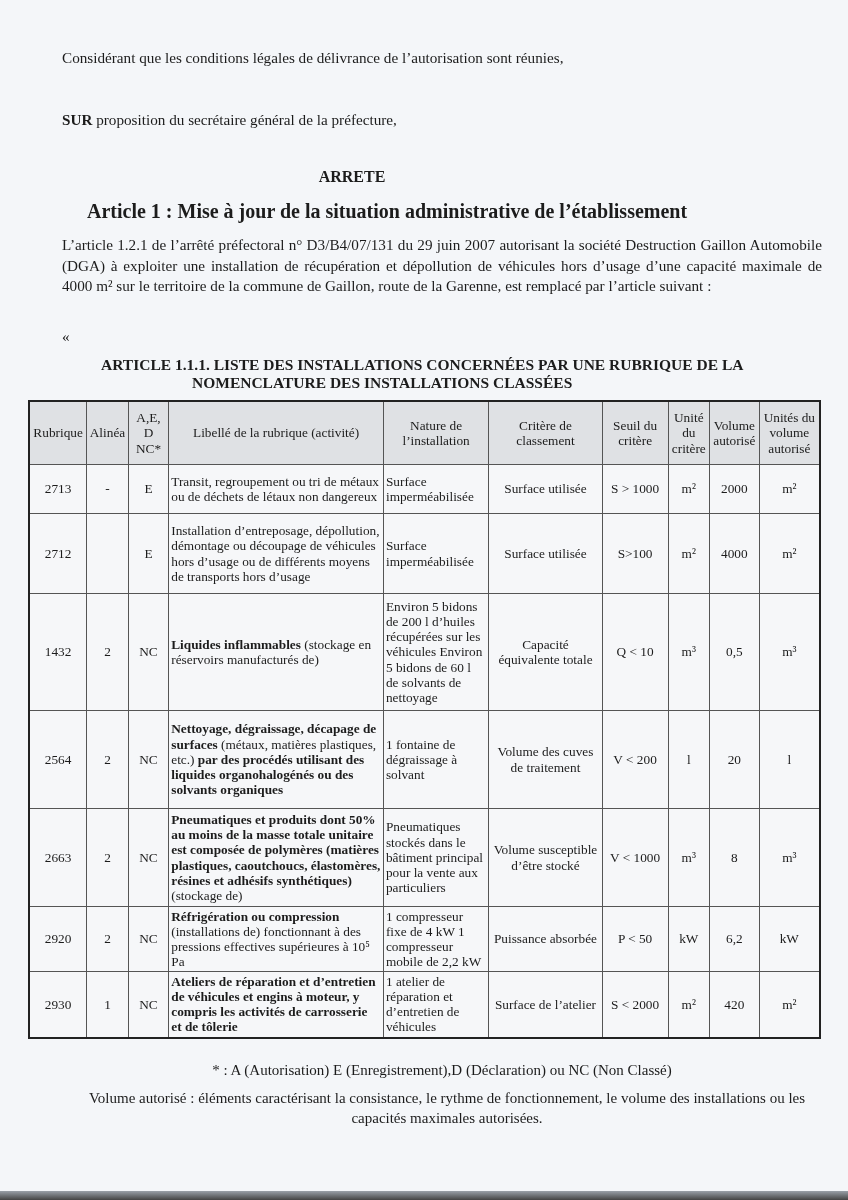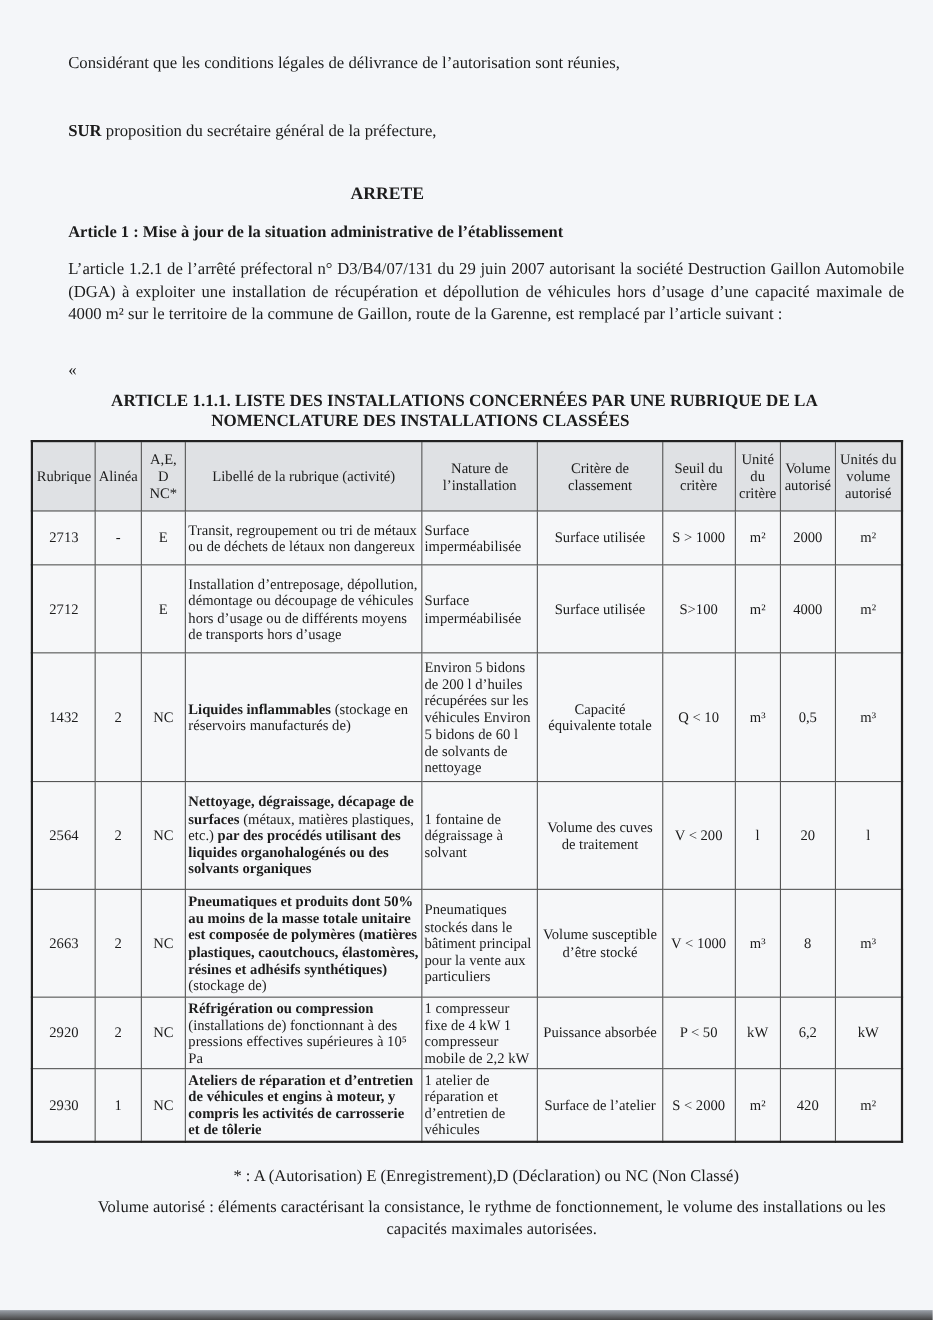--- a/index.html
+++ b/index.html
@@ -9,21 +9,21 @@
     font-family: "Liberation Serif", "DejaVu Serif", serif;
     color: #1c1c1c;
     position: relative;
   }
   .page { position: absolute; left: 0; top: 0; width: 848px; height: 1200px; }
   .p { position: absolute; font-size: 15.2px; line-height: 20px; }
   .bold { font-weight: bold; }
   .justify { text-align: justify; text-align-last: left; }
   .center { text-align: center; }
   .title-arrete { font-weight: bold; font-size: 16px; }
-  .h-article { font-weight: bold; font-size: 15px; }
+  .h-article { font-weight: bold; font-size: 20px; margin-left: 25px; }
   .h-list { font-weight: bold; font-size: 15.5px; line-height: 19px; margin-left: 39px; }
 
   table.grid {
     position: absolute; left: 28px; top: 400px; width: 793px;
     border-collapse: collapse;
     border: 2px solid #222;
     font-size: 13.3px; line-height: 15.2px;
     table-layout: fixed;
     background: #f6f7f9;
   }

